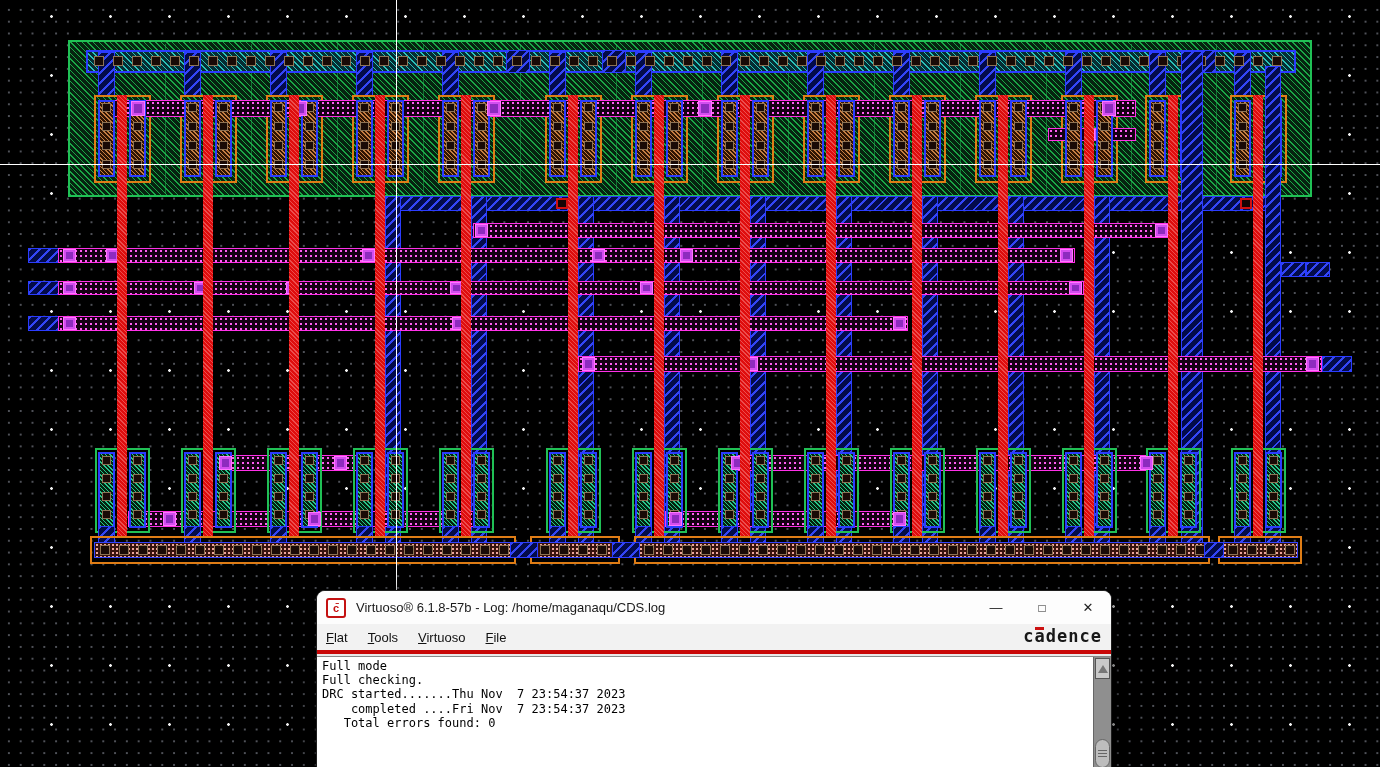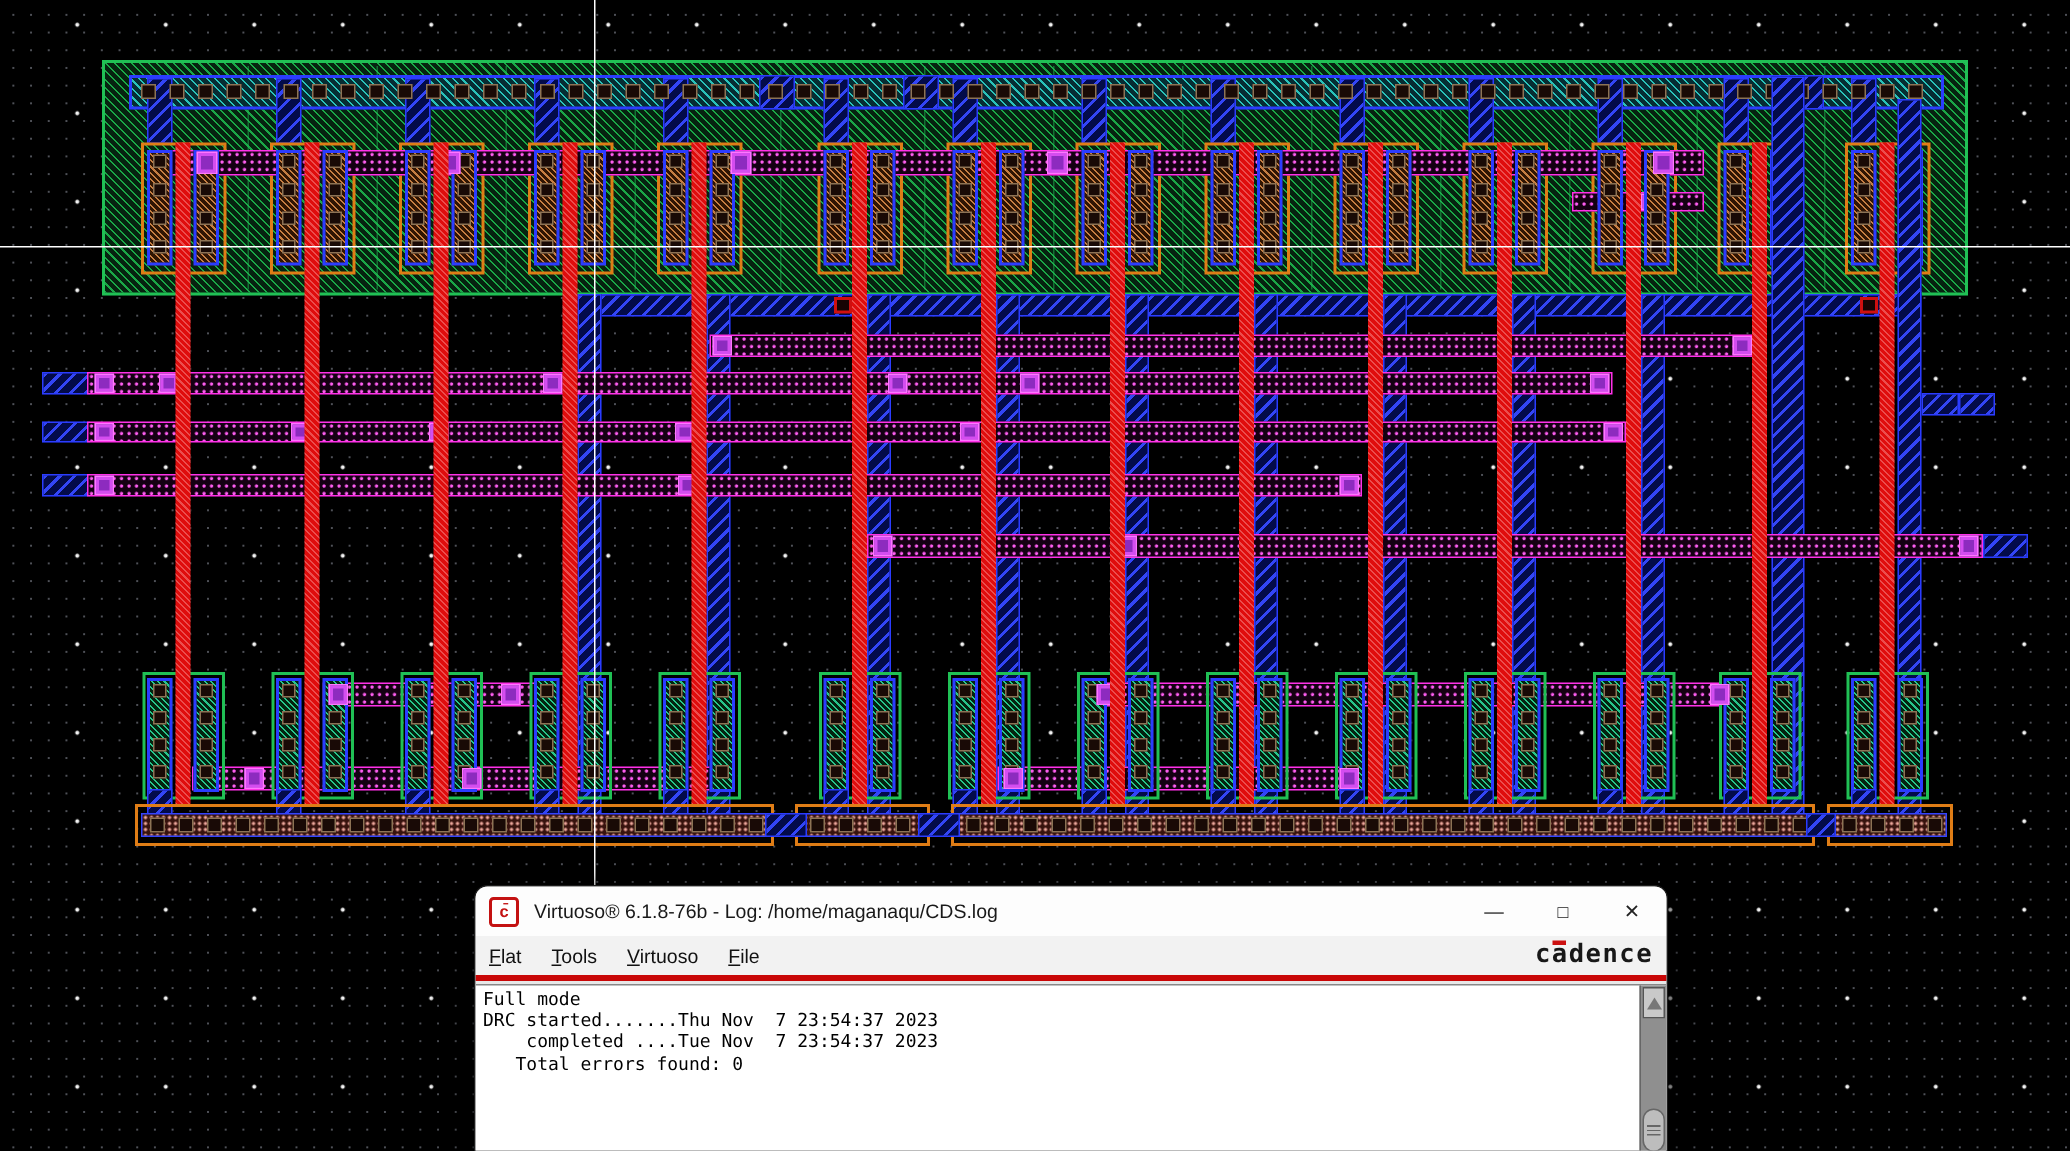--- a/index.html
+++ b/index.html
@@ -641,41 +641,41 @@
     <div class="abs f-red" style="left: 1084px; top: 95px; width: 10px; height: 441px;"></div>
     <div class="abs f-red" style="left: 1168px; top: 95px; width: 10px; height: 441px;"></div>
     <div class="abs f-red" style="left: 1253px; top: 95px; width: 10px; height: 441px;"></div>
     <div class="abs white" style="left: 0px; top: 164px; width: 1380px; height: 1px;"></div>
     <div class="abs white" style="left: 396px; top: 0px; width: 1px; height: 592px;"></div>
   </div>
 
 <div id="win">
   <div class="titlebar">
     <div class="appicon">c̄</div>
-    <div class="wtitle">Virtuoso® 6.1.8-76b - Log: /home/maganaqu/CDS.log</div>
+    <div class="wtitle">Virtuoso® 6.1.8-57b - Log: /home/maganaqu/CDS.log</div>
     <div class="wcontrols">
       <div class="wbtn">—</div>
       <div class="wbtn max">□</div>
       <div class="wbtn">✕</div>
     </div>
   </div>
   <div class="menubar">
     <span class="mi">Flat</span>
     <span class="mi">Tools</span>
     <span class="mi">Virtuoso</span>
     <span class="mi">File</span>
     <span class="brandwrap">
       <span class="brand">cadence</span>
       <span class="brandbar"></span>
     </span>
   </div>
   <div class="redline"></div>
   <div class="gapstrip"></div>
   <div class="logwrap">
-    <div class="logtext" id="logtext"><div>Full mode</div><div>DRC started.......Thu Nov  7 23:54:37 2023</div><div>    completed ....Tue Nov  7 23:54:37 2023</div><div>   Total errors found: 0</div></div>
+    <div class="logtext" id="logtext"><div>Full mode</div><div>Full checking.</div><div>DRC started.......Thu Nov  7 23:54:37 2023</div><div>    completed ....Fri Nov  7 23:54:37 2023</div><div>   Total errors found: 0</div></div>
     <div class="sb">
       <div class="sb-btn">
         <div class="sb-tri"></div>
       </div>
       <div class="sb-thumb">
         <div class="sb-grip"></div>
       </div>
     </div>
   </div>
 </div>

